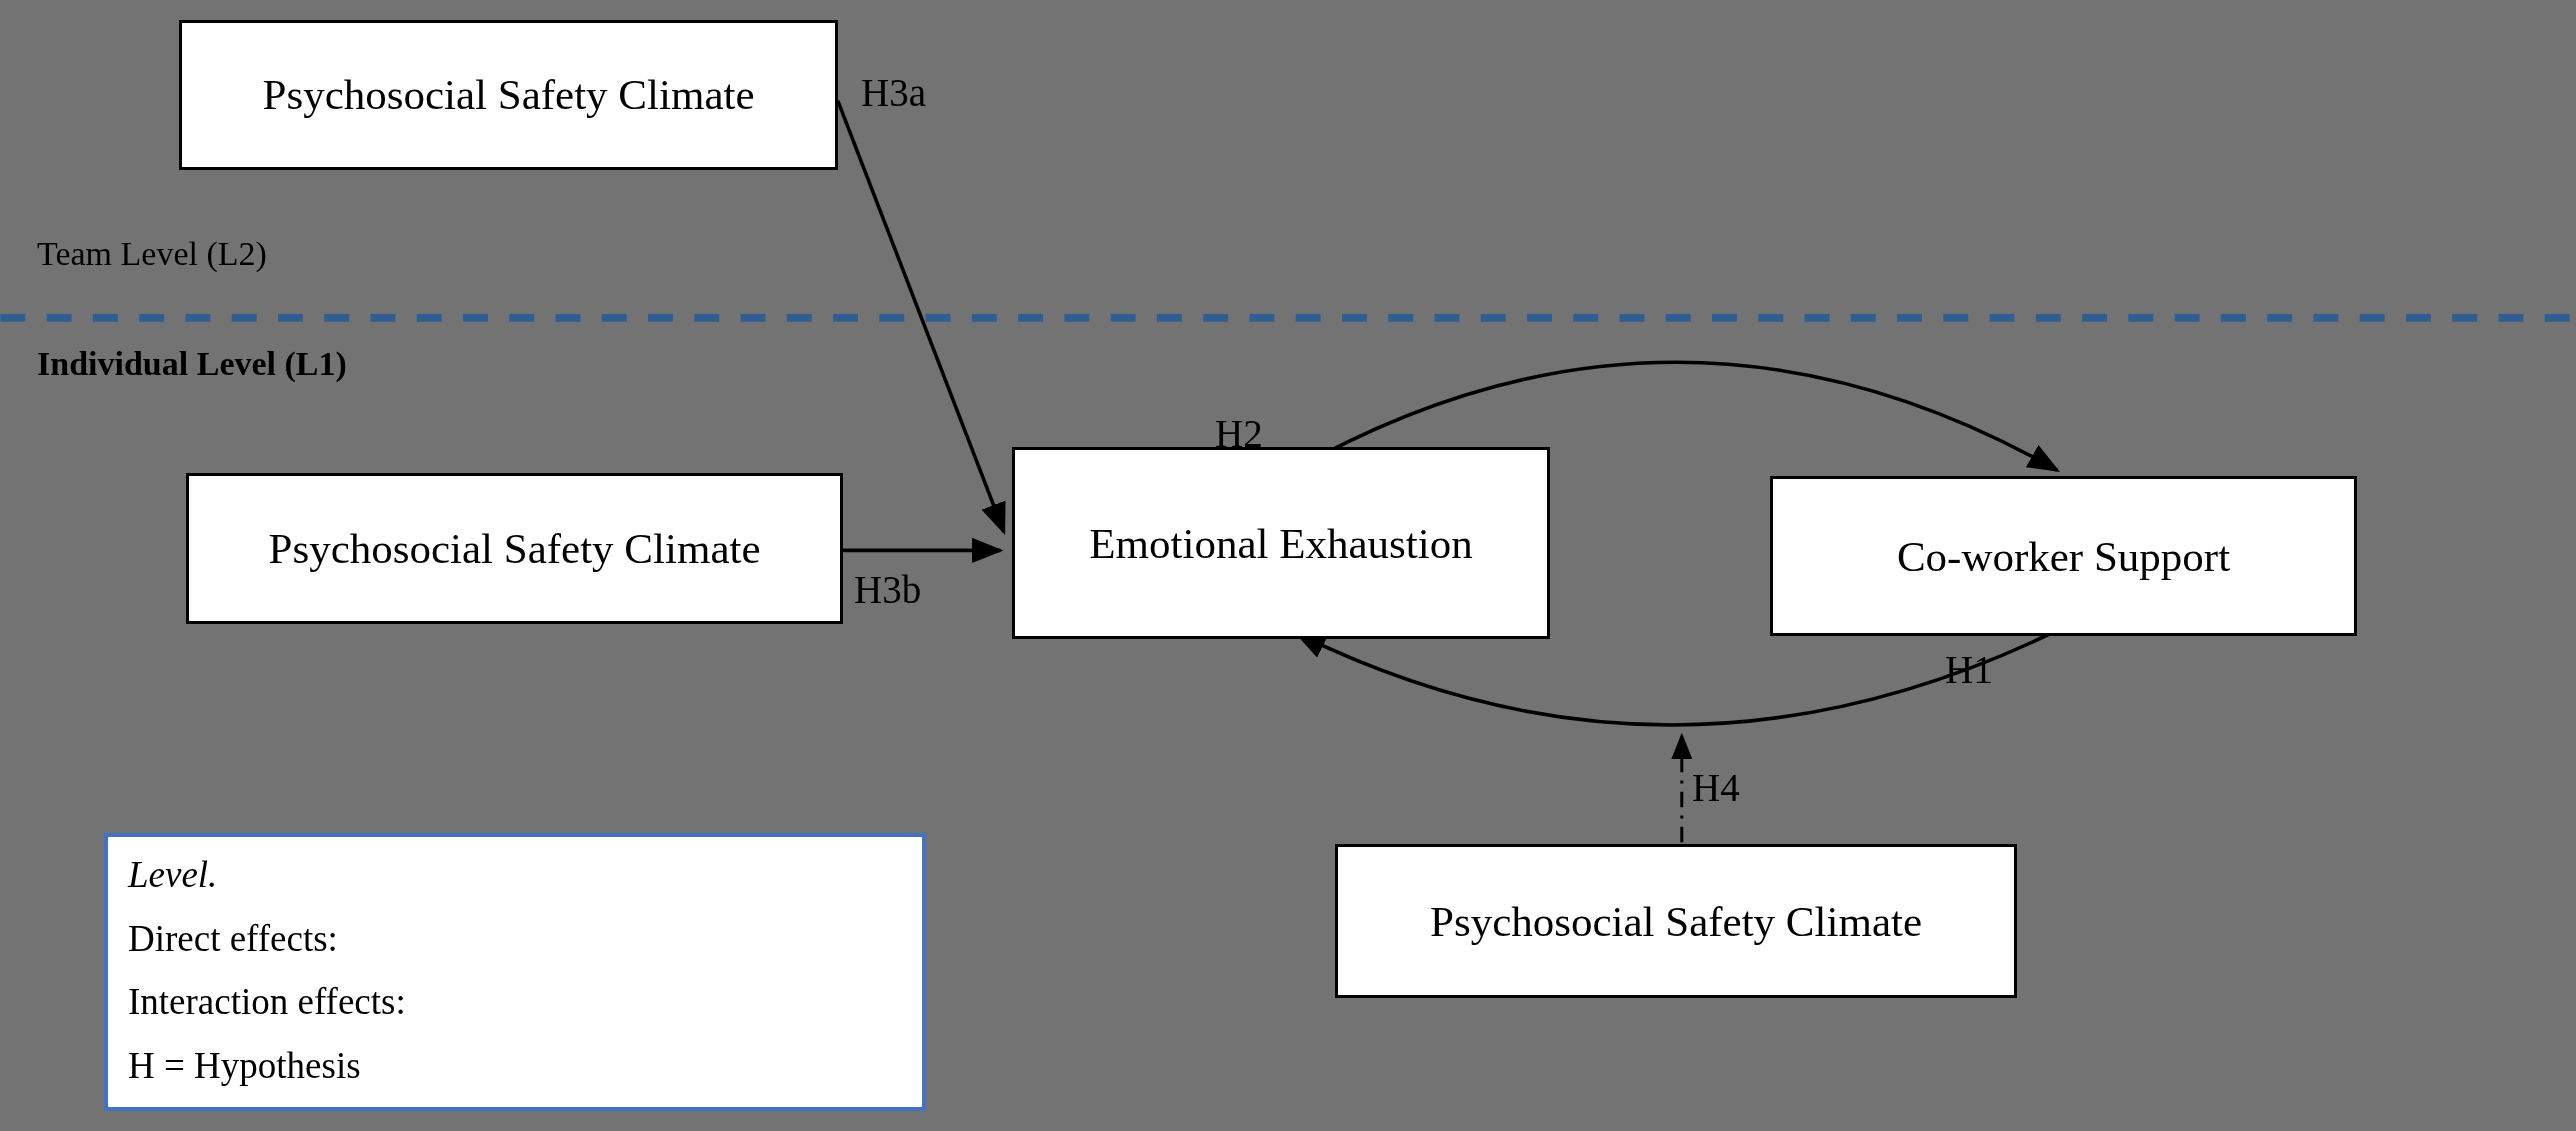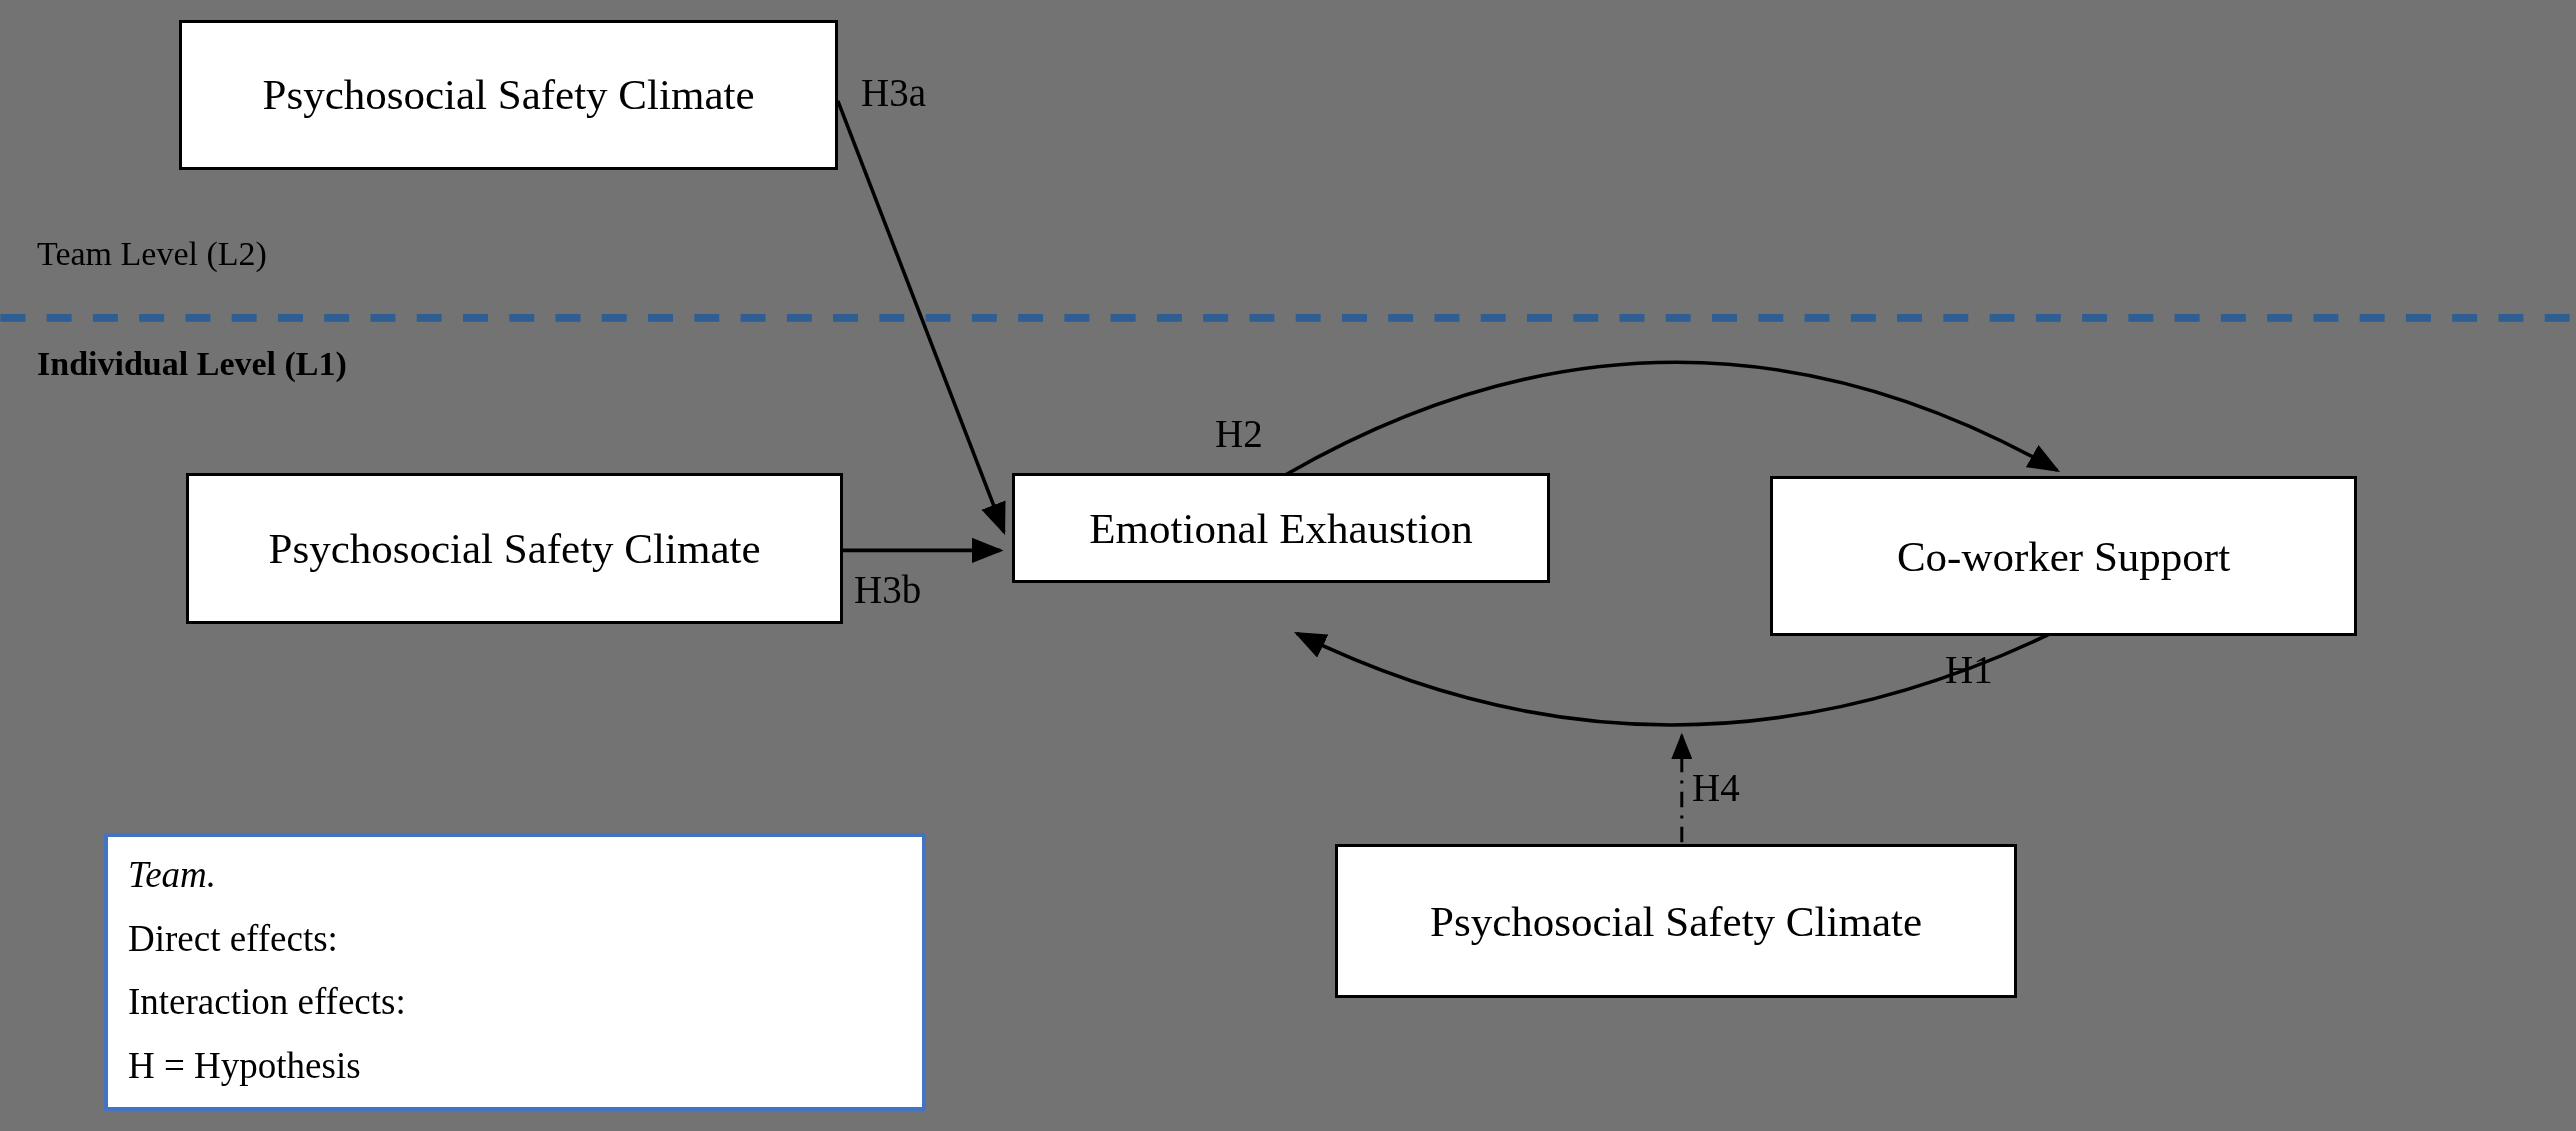--- a/index.html
+++ b/index.html
@@ -29,21 +29,21 @@
     font-size: 39px;
     white-space: nowrap;
   }
   .levellabel {
     position: absolute;
     font-size: 34px;
     white-space: nowrap;
   }
   #box-team-psc   { left: 179px;  top: 19.6px;   width: 659px; height: 150px; }
   #box-ind-psc    { left: 186px;  top: 473px;  width: 657px; height: 151px; }
-  #box-ee         { left: 1012px; top: 473px;  width: 538px;  height: 110px; }
+  #box-ee         { left: 1012px; top: 447px;  width: 538px;  height: 192px; }
   #box-cs         { left: 1770px; top: 476px;  width: 587px;  height: 160px; }
   #box-mod-psc    { left: 1335px; top: 844px; width: 682px; height: 154px; }
   #label-h3a { left: 861px; top: 70px; }
   #label-h3b { left: 854px; top: 567px; }
   #label-h2  { left: 1215px; top: 411px; }
   #label-h1  { left: 1945px; top: 647px; }
   #label-h4  { left: 1692px; top: 765px; }
   #label-team-level { left: 37px; top: 235px; }
   #label-ind-level  { left: 37px; top: 345px; font-weight: bold; }
   #legend {
@@ -101,19 +101,19 @@
   <div class="hlabel" id="label-h3a">H3a</div>
   <div class="hlabel" id="label-h3b">H3b</div>
   <div class="hlabel" id="label-h2">H2</div>
   <div class="hlabel" id="label-h1">H1</div>
   <div class="hlabel" id="label-h4">H4</div>
 
   <div class="levellabel" id="label-team-level">Team Level (L2)</div>
   <div class="levellabel" id="label-ind-level">Individual Level (L1)</div>
 
   <div id="legend"></div>
-  <div class="legend-line" id="legend-note">Team.</div>
+  <div class="legend-line" id="legend-note">Level.</div>
   <div class="legend-line" id="legend-direct">Direct effects:</div>
   <div class="legend-line" id="legend-interaction">Interaction effects:</div>
   <div class="legend-line" id="legend-hdef">H = Hypothesis</div>
 
 </div>
 
 
 </body></html>

